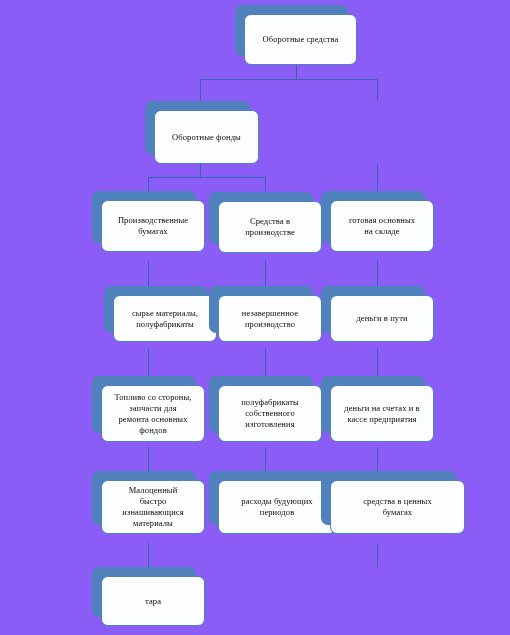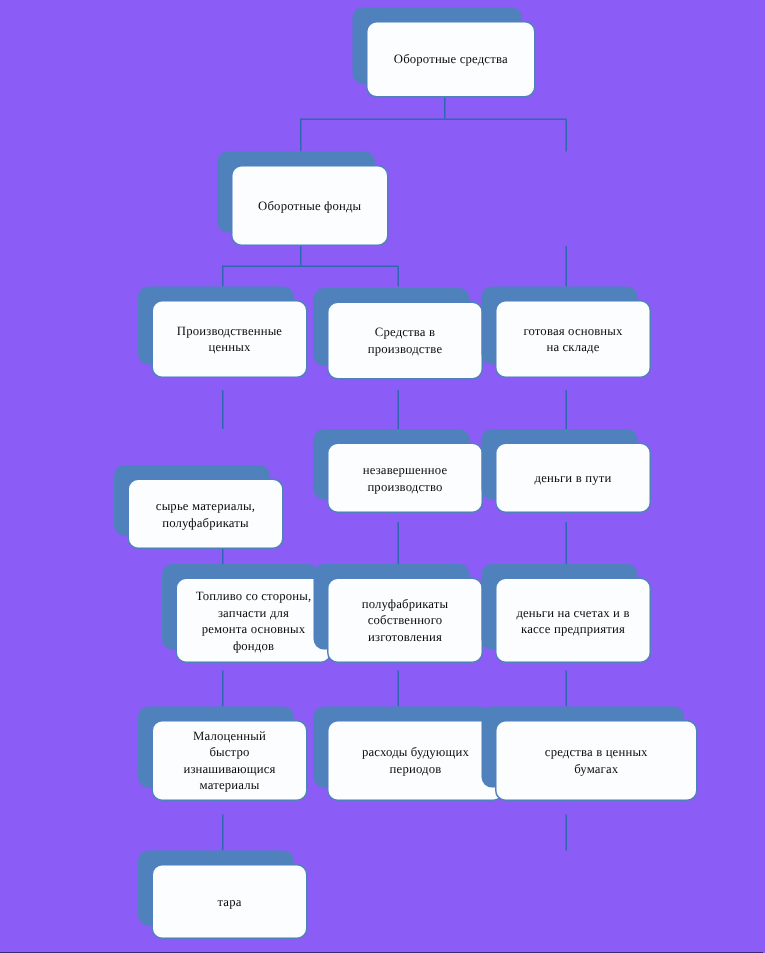--- a/index.html
+++ b/index.html
@@ -103,41 +103,41 @@
     <div class="face">
       <span class="label">Оборотные фонды</span>
     </div>
   </div>
 
 
   <div class="node" style="left:92px; top:191px; width:104px; height:52px;">
     <div class="plate"></div>
     <div class="face">
       <span class="label">Производственные
-ценных</span>
+бумагах</span>
     </div>
   </div>
 
   <div class="node" style="left:209px; top:192px; width:104px; height:52px;">
     <div class="plate"></div>
     <div class="face">
       <span class="label">Средства в
 производстве</span>
     </div>
   </div>
 
   <div class="node" style="left:321px; top:191px; width:104px; height:52px;">
     <div class="plate"></div>
     <div class="face">
       <span class="label">готовая основных
 на складе</span>
     </div>
   </div>
 
-  <div class="node" style="left:76px; top:286px; width:104px; height:47px;margin-top:24px;">
+  <div class="node" style="left:104px; top:286px; width:104px; height:47px;">
     <div class="plate"></div>
     <div class="face">
       <span class="label">сырье материалы,
 полуфабрикаты</span>
     </div>
   </div>
 
   <div class="node" style="left:209px; top:286px; width:104px; height:47px;">
     <div class="plate"></div>
     <div class="face">
@@ -146,21 +146,21 @@
     </div>
   </div>
 
   <div class="node" style="left:321px; top:286px; width:104px; height:47px;">
     <div class="plate"></div>
     <div class="face">
       <span class="label">деньги в пути</span>
     </div>
   </div>
 
-  <div class="node" style="left:108px; top:376px; width:104px; height:57px;">
+  <div class="node" style="left:92px; top:376px; width:104px; height:57px;">
     <div class="plate"></div>
     <div class="face">
       <span class="label">Топливо со стороны,
 запчасти для
 ремонта основных
 фондов</span>
     </div>
   </div>
 
   <div class="node" style="left:209px; top:376px; width:104px; height:57px;">

